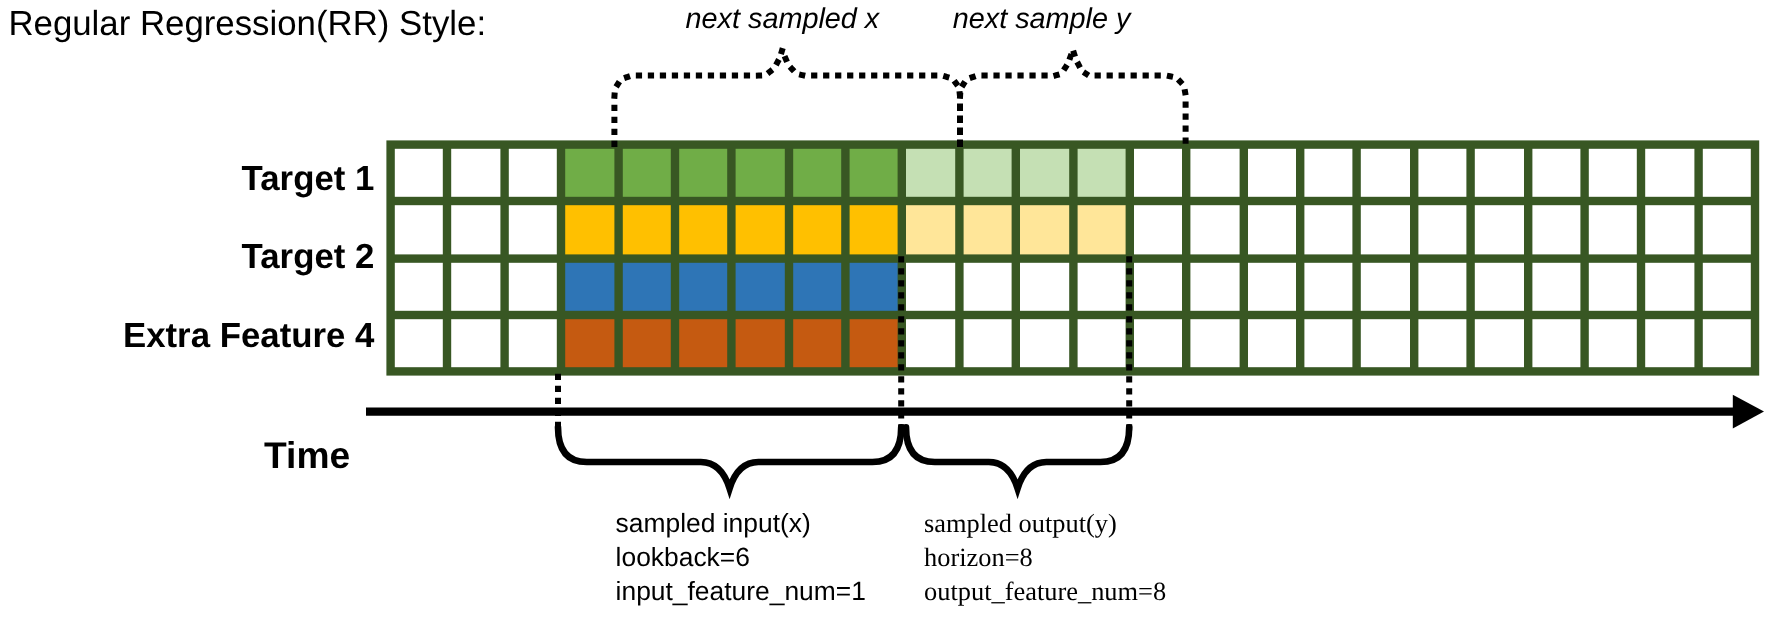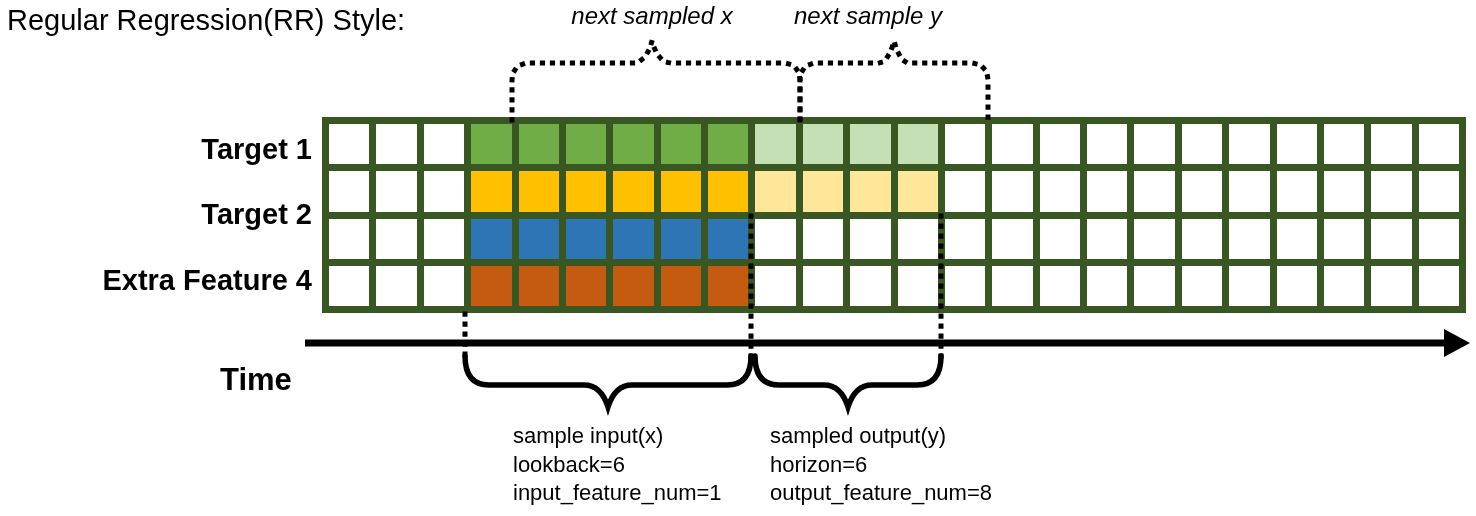--- a/index.html
+++ b/index.html
@@ -81,21 +81,21 @@
   }
   .info {
     position: absolute;
     top: 422px;
     font-size: 22px;
     font-weight: 500;
     line-height: 28.5px;
     white-space: nowrap;
   }
   .info.input-info  { left: 513px; }
-  .info.output-info { left: 770px; }
+  .info.output-info { left: 770px; font-family: Liberation Serif, serif; }
 </style>
 </head>
 <body>
 
 <div class="canvas">
 
   <div class="title">Regular Regression(RR) Style:</div>
 
   <div class="next-label nx">next sampled x</div>
   <div class="next-label ny">next sample y</div>
@@ -219,24 +219,24 @@
 
     <line x1="305" y1="343" x2="1446" y2="343" stroke="#000000" stroke-width="7"></line>
     <polygon points="1444,329 1444,357 1470,343" fill="#000000"></polygon>
 
     <path d="M 465 356 Q 465 385 489 385 L 584 385 Q 601 385 608 407 Q 615 385 632 385 L 727 385 Q 751 385 751 356" fill="none" stroke="#000000" stroke-width="5.5" stroke-linecap="round"></path>
 
     <path d="M 755 356 Q 755 385 779 385 L 824 385 Q 841 385 848 407 Q 855 385 872 385 L 917 385 Q 941 385 941 356" fill="none" stroke="#000000" stroke-width="5.5" stroke-linecap="round"></path>
   </svg>
 
   <div class="info input-info">
-    <div>sample input(x)</div>
+    <div>sampled input(x)</div>
     <div>lookback=6</div>
     <div>input_feature_num=1</div>
   </div>
 
   <div class="info output-info">
     <div>sampled output(y)</div>
-    <div>horizon=6</div>
+    <div>horizon=8</div>
     <div>output_feature_num=8</div>
   </div>
 
 </div>
 
 </body></html>

